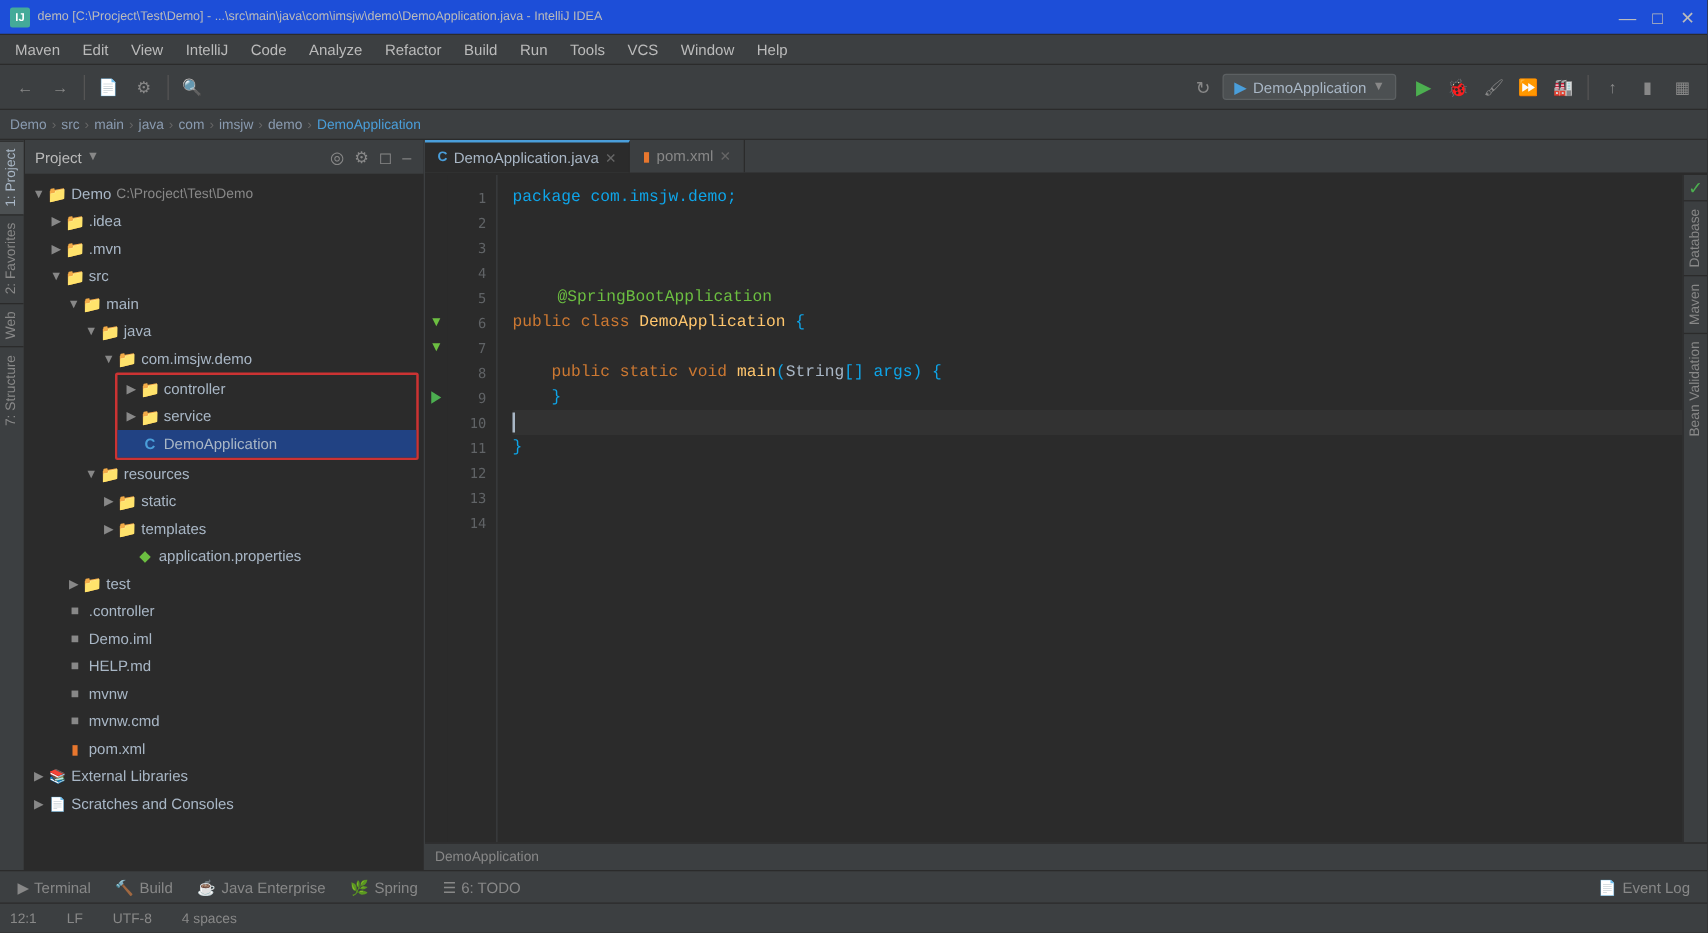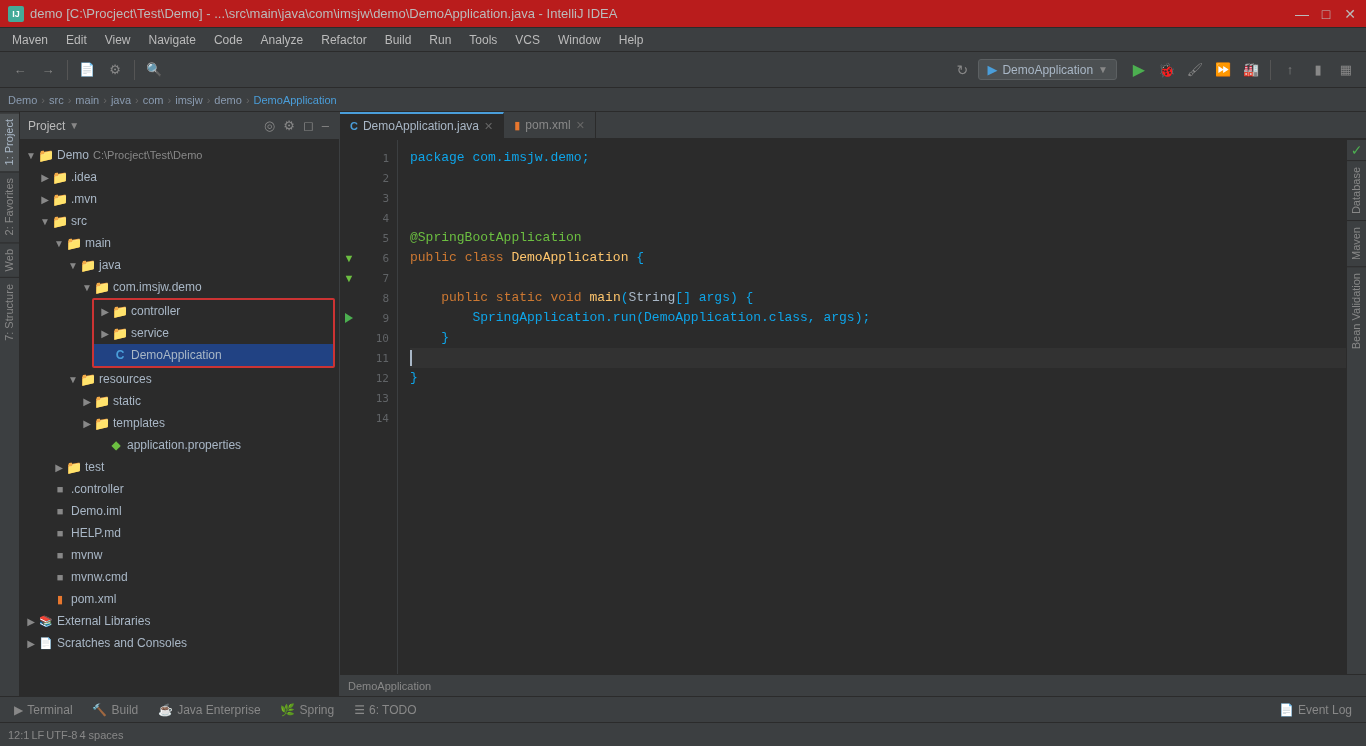--- a/index.html
+++ b/index.html
@@ -1,32 +1,32 @@
 <!DOCTYPE html>
 <html><head>
   <meta charset="utf-8">
   <style>
     * { margin: 0; padding: 0; box-sizing: border-box; }
     body { font-family: 'Segoe UI', Arial, sans-serif; font-size: 12px; background: #3c3f41; color: #a9b7c6; overflow: hidden; width: 1366px; height: 746px; }
 
     
     #title-bar {
       height: 28px;
-      background: #b91c1c;
+      background: #1d4ed8;
       display: flex;
       align-items: center;
       padding: 0 8px;
       color: #bbb;
       font-size: 11px;
       border-bottom: 1px solid #2b2b2b;
       justify-content: space-between;
     }
     #title-bar .title-left { display: flex; align-items: center; gap: 6px; }
     #title-bar .app-icon { width: 16px; height: 16px; background: #4a9; border-radius: 2px; display: flex; align-items: center; justify-content: center; font-size: 9px; color: white; font-weight: bold; }
-    #title-bar .title-text { color: #bbb; font-size: 13px; }
+    #title-bar .title-text { color: #bbb; font-size: 10px; }
     #title-bar .window-controls { display: flex; gap: 8px; }
     #title-bar .win-btn { width: 16px; height: 16px; display: flex; align-items: center; justify-content: center; cursor: pointer; color: #bbb; font-size: 14px; }
 
     
     #menu-bar {
       height: 24px;
       background: #3c3f41;
       display: flex;
       align-items: center;
       padding: 0 4px;
@@ -207,21 +207,21 @@
     .code-line.current-line {
       background: #323232;
     }
 
     
     .kw { color: #cc7832; }
     .class-def { color: #ffc66d; }
     .method { color: #ffc66d; }
     .type { color: #a9b7c6; }
     .plain { color: #0ea5e9; }
-    .spring-color { color: #6cbf41; }
+    .spring-color { color: #6cbf41; margin-left: 36px; }
 
     
     #bottom-bar {
       height: 26px;
       background: #3c3f41;
       display: flex;
       align-items: center;
       padding: 0 8px;
       border-top: 1px solid #2b2b2b;
       gap: 8px;
@@ -243,21 +243,21 @@
       background: #3c3f41;
       display: flex;
       align-items: center;
       padding: 0 8px;
       border-top: 1px solid #2b2b2b;
       font-size: 11px;
       color: #888;
       justify-content: space-between;
     }
     #status-bar .status-left { display: flex; align-items: center; gap: 8px; }
-    #status-bar .status-right { display: flex; align-items: center; gap: 2px; }
+    #status-bar .status-right { display: flex; align-items: center; gap: 24px; }
 
     
     .tb-btn {
       width: 24px;
       height: 24px;
       display: flex;
       align-items: center;
       justify-content: center;
       cursor: pointer;
       color: #888;
@@ -336,21 +336,21 @@
     <div class="win-btn">—</div>
     <div class="win-btn">□</div>
     <div class="win-btn">✕</div>
   </div>
 </div>
 
 <div id="menu-bar">
   <div class="menu-item">Maven</div>
   <div class="menu-item">Edit</div>
   <div class="menu-item">View</div>
-  <div class="menu-item">Navigate</div>
+  <div class="menu-item">IntelliJ</div>
   <div class="menu-item">Code</div>
   <div class="menu-item">Analyze</div>
   <div class="menu-item">Refactor</div>
   <div class="menu-item">Build</div>
   <div class="menu-item">Run</div>
   <div class="menu-item">Tools</div>
   <div class="menu-item">VCS</div>
   <div class="menu-item">Window</div>
   <div class="menu-item">Help</div>
 </div>
@@ -695,21 +695,20 @@
 
       <div id="code-content">
         <div class="code-line"><span class="plain">package com.imsjw.demo;</span></div>
         <div class="code-line">&nbsp;</div>
         <div class="code-line">&nbsp;</div>
         <div class="code-line">&nbsp;</div>
         <div class="code-line"><span class="spring-color">@SpringBootApplication</span></div>
         <div class="code-line"><span class="kw">public</span><span class="plain"> </span><span class="kw">class</span><span class="plain"> </span><span class="class-def">DemoApplication</span><span class="plain"> {</span></div>
         <div class="code-line">&nbsp;</div>
         <div class="code-line"><span class="plain">    </span><span class="kw">public</span><span class="plain"> </span><span class="kw">static</span><span class="plain"> </span><span class="kw">void</span><span class="plain"> </span><span class="method">main</span><span class="plain">(</span><span class="type">String</span><span class="plain">[] args) {</span></div>
-        <div class="code-line"><span class="plain">        SpringApplication.run(DemoApplication.class, args);</span></div>
         <div class="code-line"><span class="plain">    }</span></div>
         <div class="code-line current-line"><span style="display:inline-block;width:2px;height:16px;background:#a9b7c6;vertical-align:middle;"></span></div>
         <div class="code-line"><span class="plain">}</span></div>
         <div class="code-line">&nbsp;</div>
       </div>
 
       <div style="width:20px;background:#3c3f41;border-left:1px solid #2b2b2b;display:flex;flex-direction:column;">
 
         <div style="width:100%;height:20px;display:flex;align-items:center;justify-content:center;">
           <span class="check-ok">✓</span>

